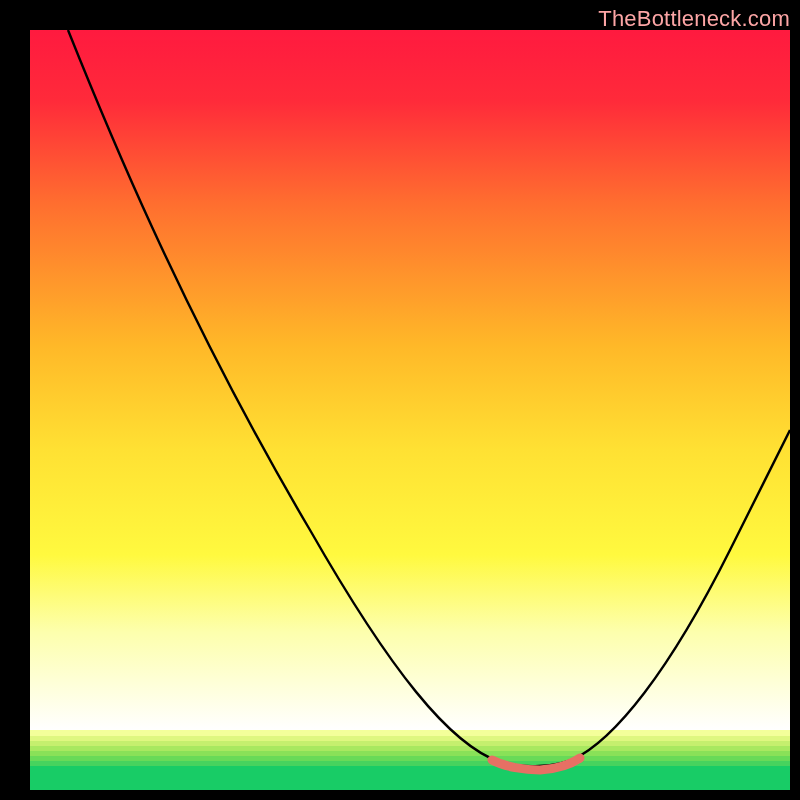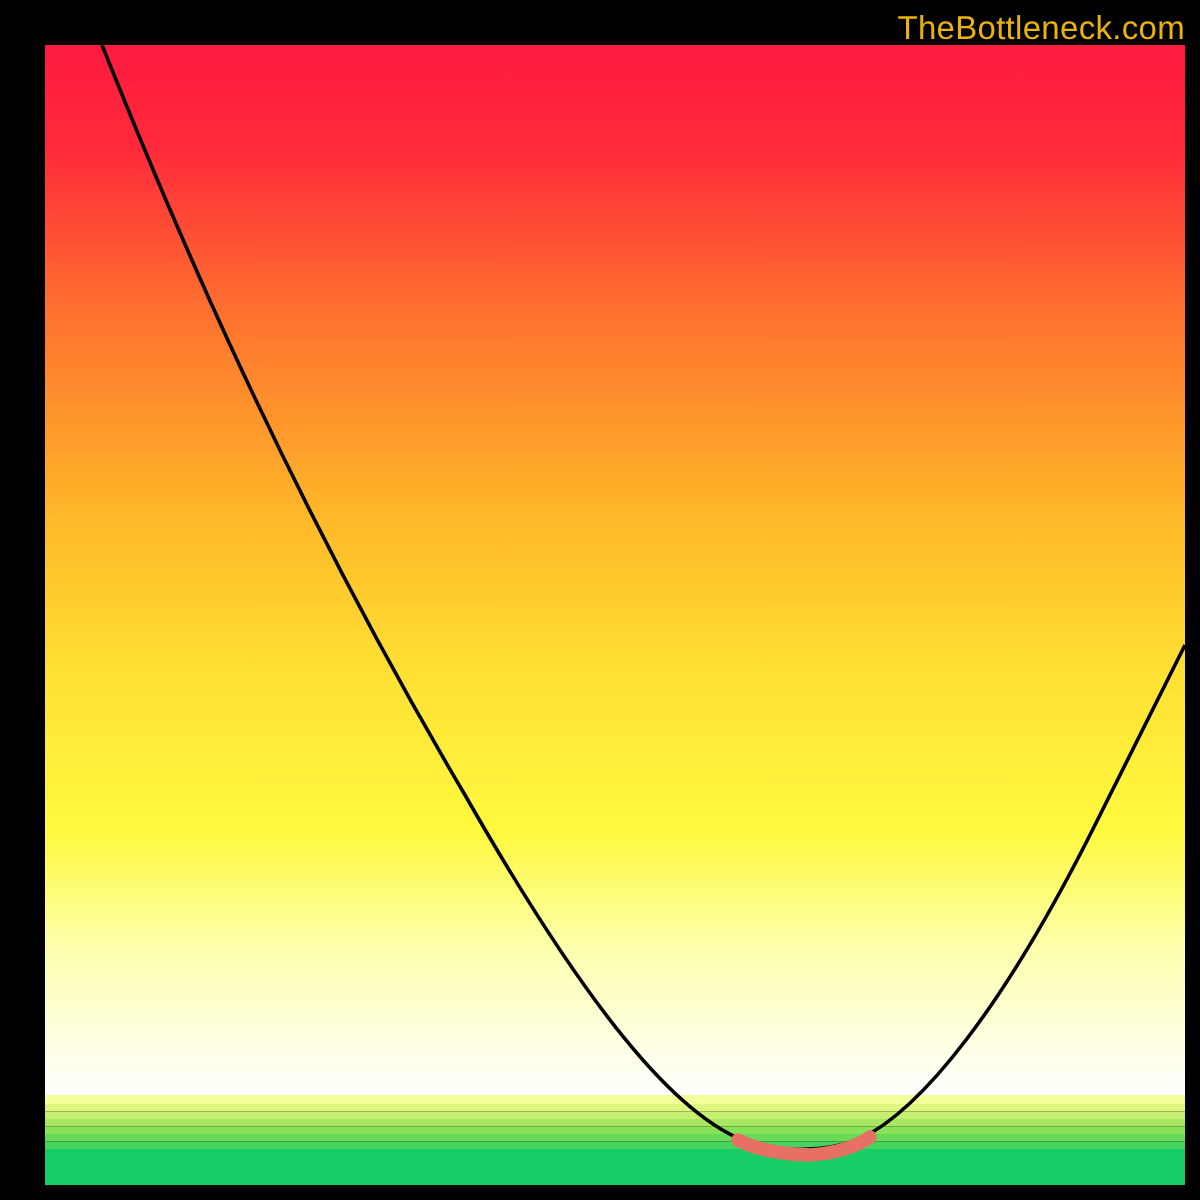--- a/index.html
+++ b/index.html
@@ -13,21 +13,21 @@
   .container {
     position: relative;
     width: 800px;
     height: 800px;
     background: #000;
   }
   .watermark {
     position: absolute;
     top: 6px;
     right: 10px;
-    color: #eab308;
+    color: #fca5a5;
     font-size: 22px;
     font-weight: 500;
     letter-spacing: 0.2px;
     z-index: 20;
   }
   .plot-area {
     position: absolute;
     
     left: 30px;
     top: 30px;

